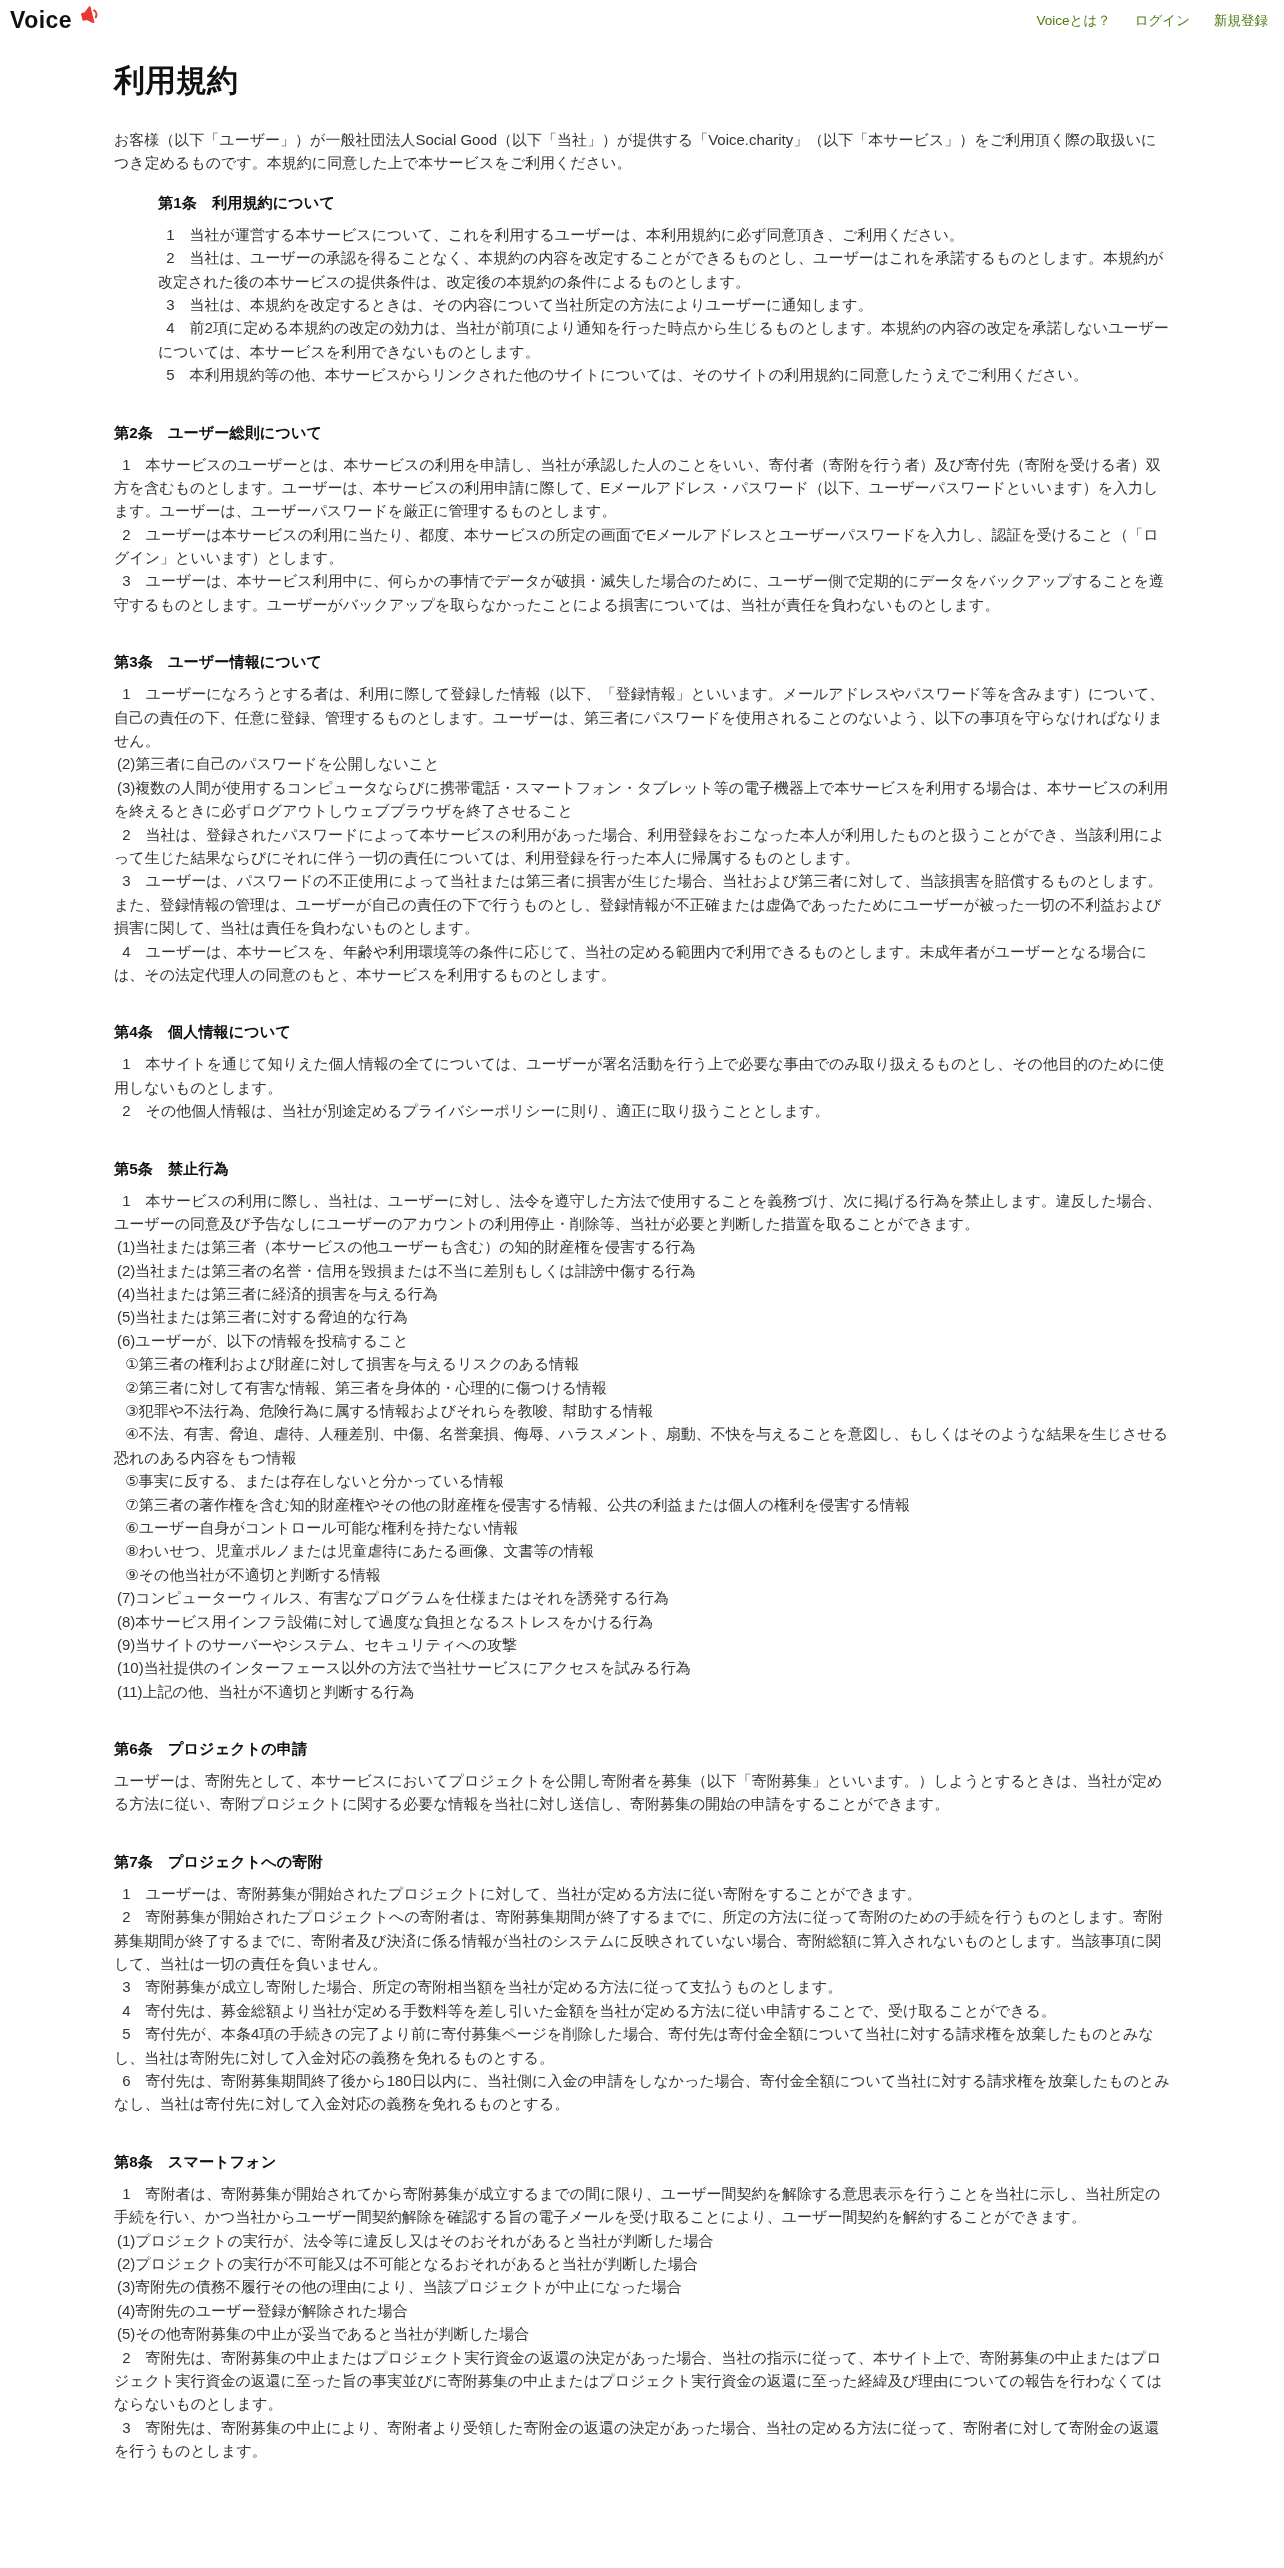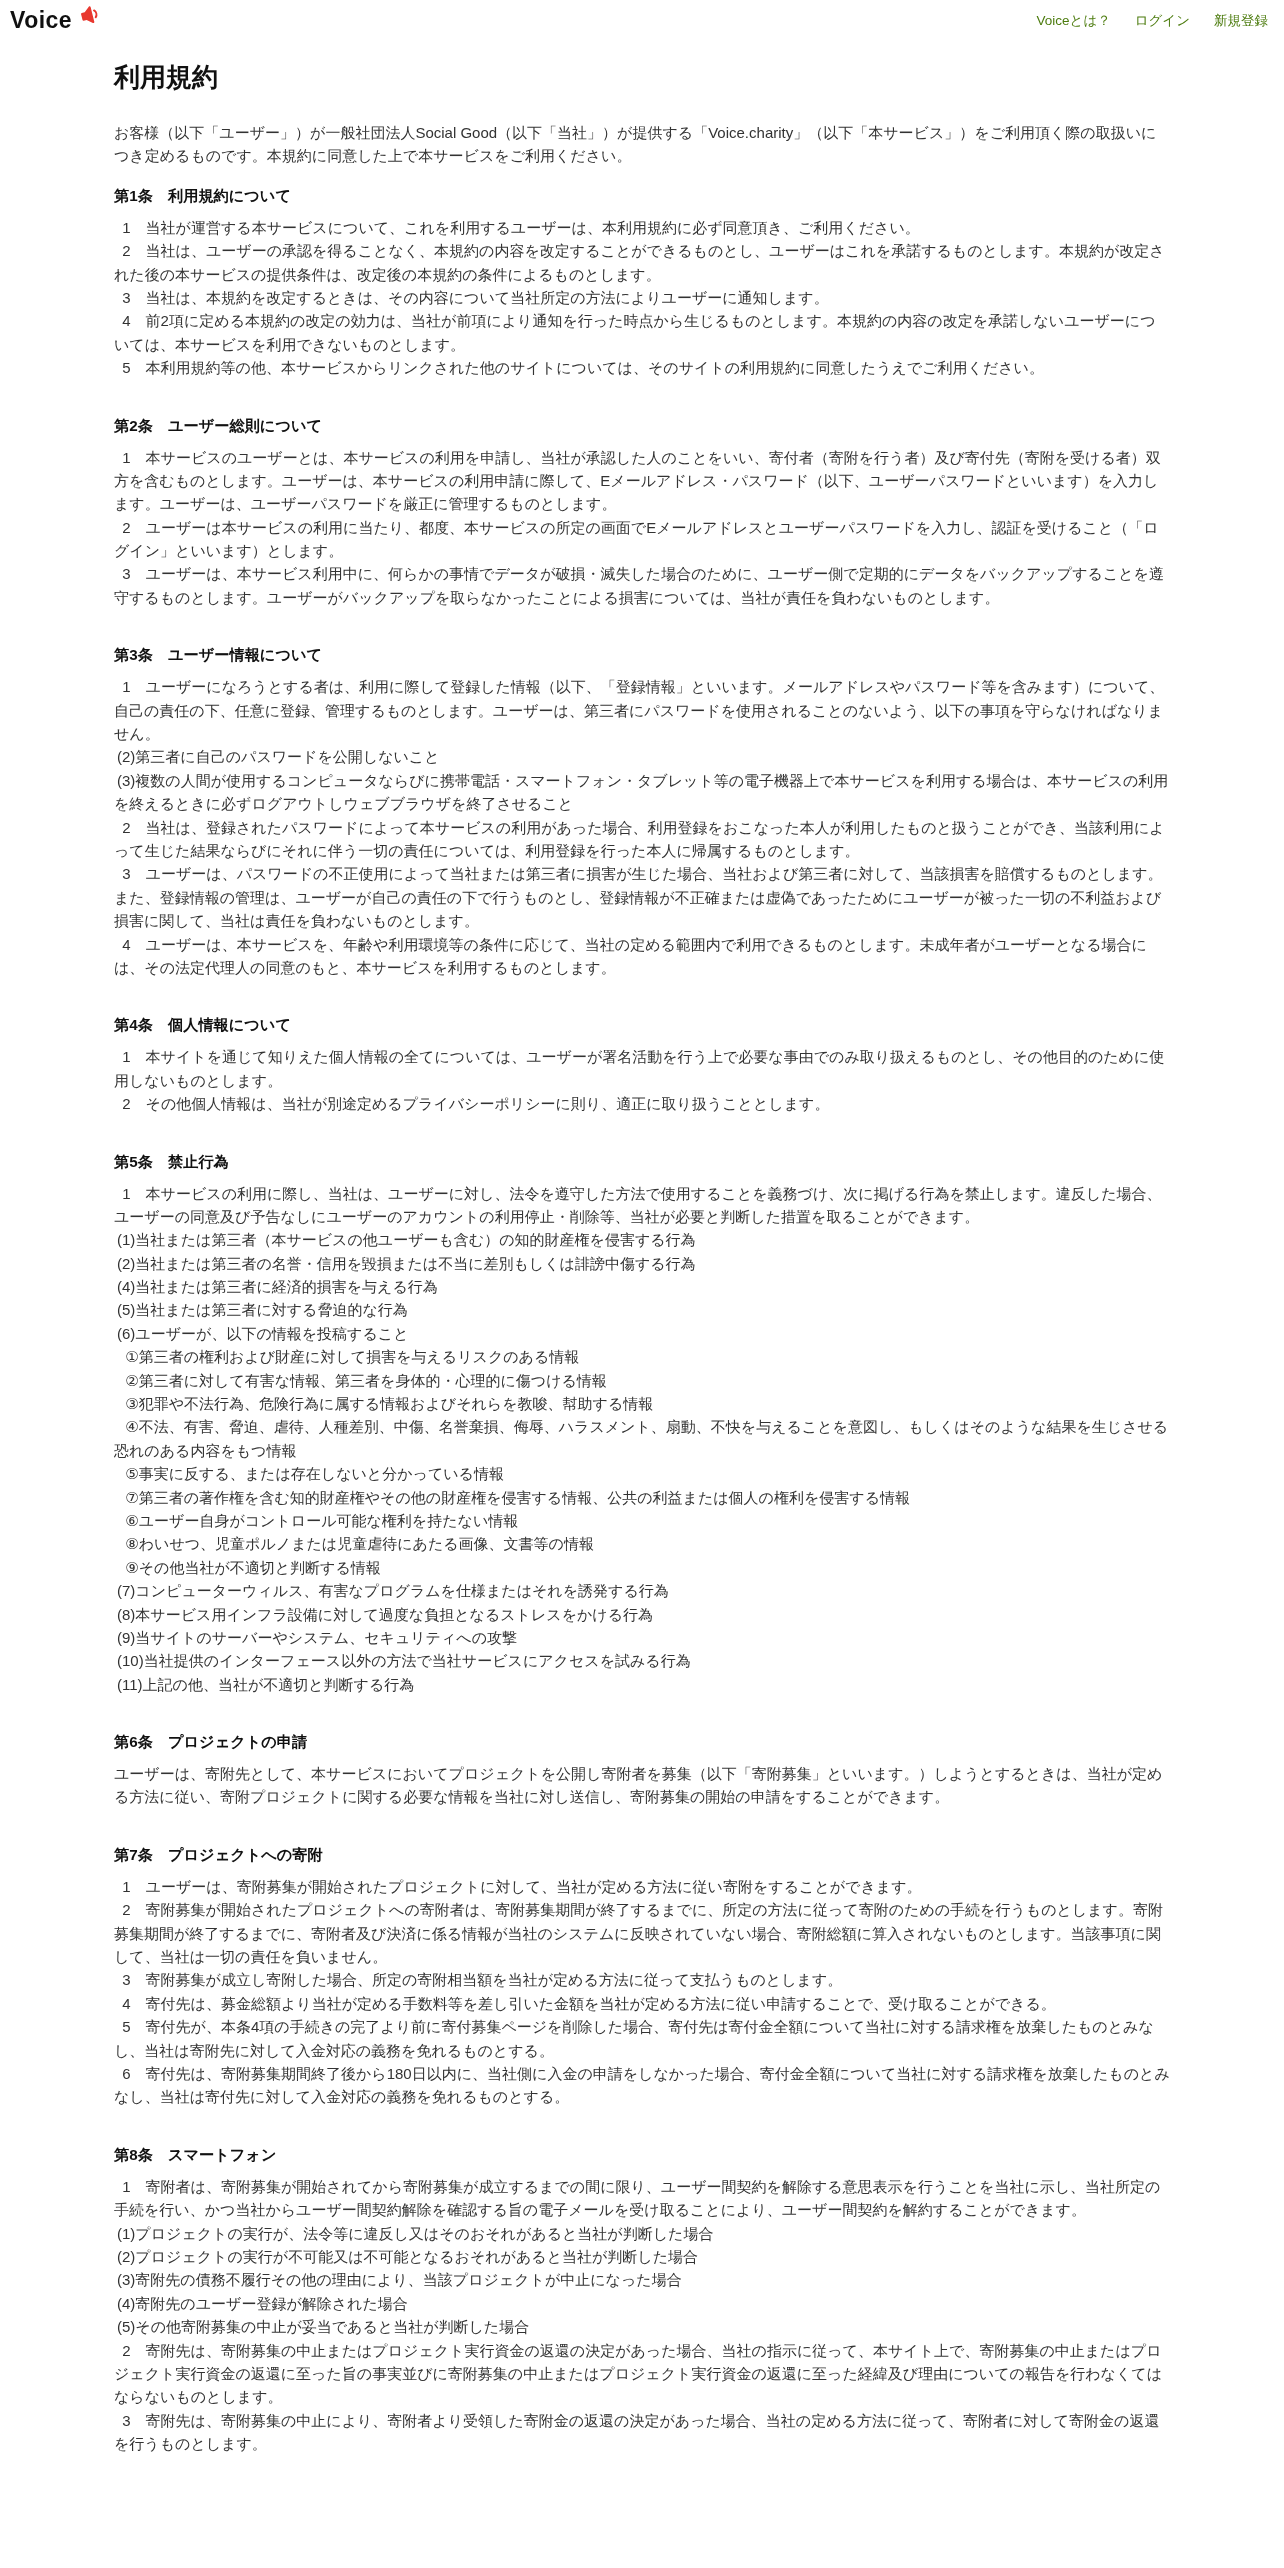--- a/index.html
+++ b/index.html
@@ -10,25 +10,25 @@
     display:flex; justify-content:space-between; align-items:center;
     height:42px; padding:0 16px 0 10px; background:#ffffff;
   }
   .logo { display:flex; align-items:flex-start; gap:7px; cursor:pointer; }
   .logo-text { font-size:23px; font-weight:bold; color:#111111; letter-spacing:.5px; }
   .logo-icon { display:inline-block; transform:rotate(-14deg) translateY(-4px); }
   .nav { display:flex; gap:24px; font-size:13.5px; }
   .nav a { color:#4d7c0f; text-decoration:none; cursor:pointer;text-align:center; }
 
   .container { width:1056px; margin:18px auto 0; }
-  .page-title { font-size:26px; font-weight:bold; color:#111111; margin-bottom:26px; }
+  .page-title { font-size:31px; font-weight:bold; color:#111111; margin-bottom:26px; }
   .intro { font-size:15px; line-height:1.56; }
 
   .section { margin-top:36px; }
-  #sections > .section:first-child { margin-top:18px; }
+  #sections > .section:first-child { margin-top:18px;margin-left:44px; }
   .section h2 { font-size:15.2px; font-weight:bold; color:#111111; margin-bottom:9px; }
   .line { font-size:15px; line-height:1.56; }
   .line.num   { text-indent:.55em; }
   .line.paren { text-indent:.2em; }
   .line.circ  { text-indent:.75em; }
 </style>
 </head>
 <body>
 
 <header class="header">

